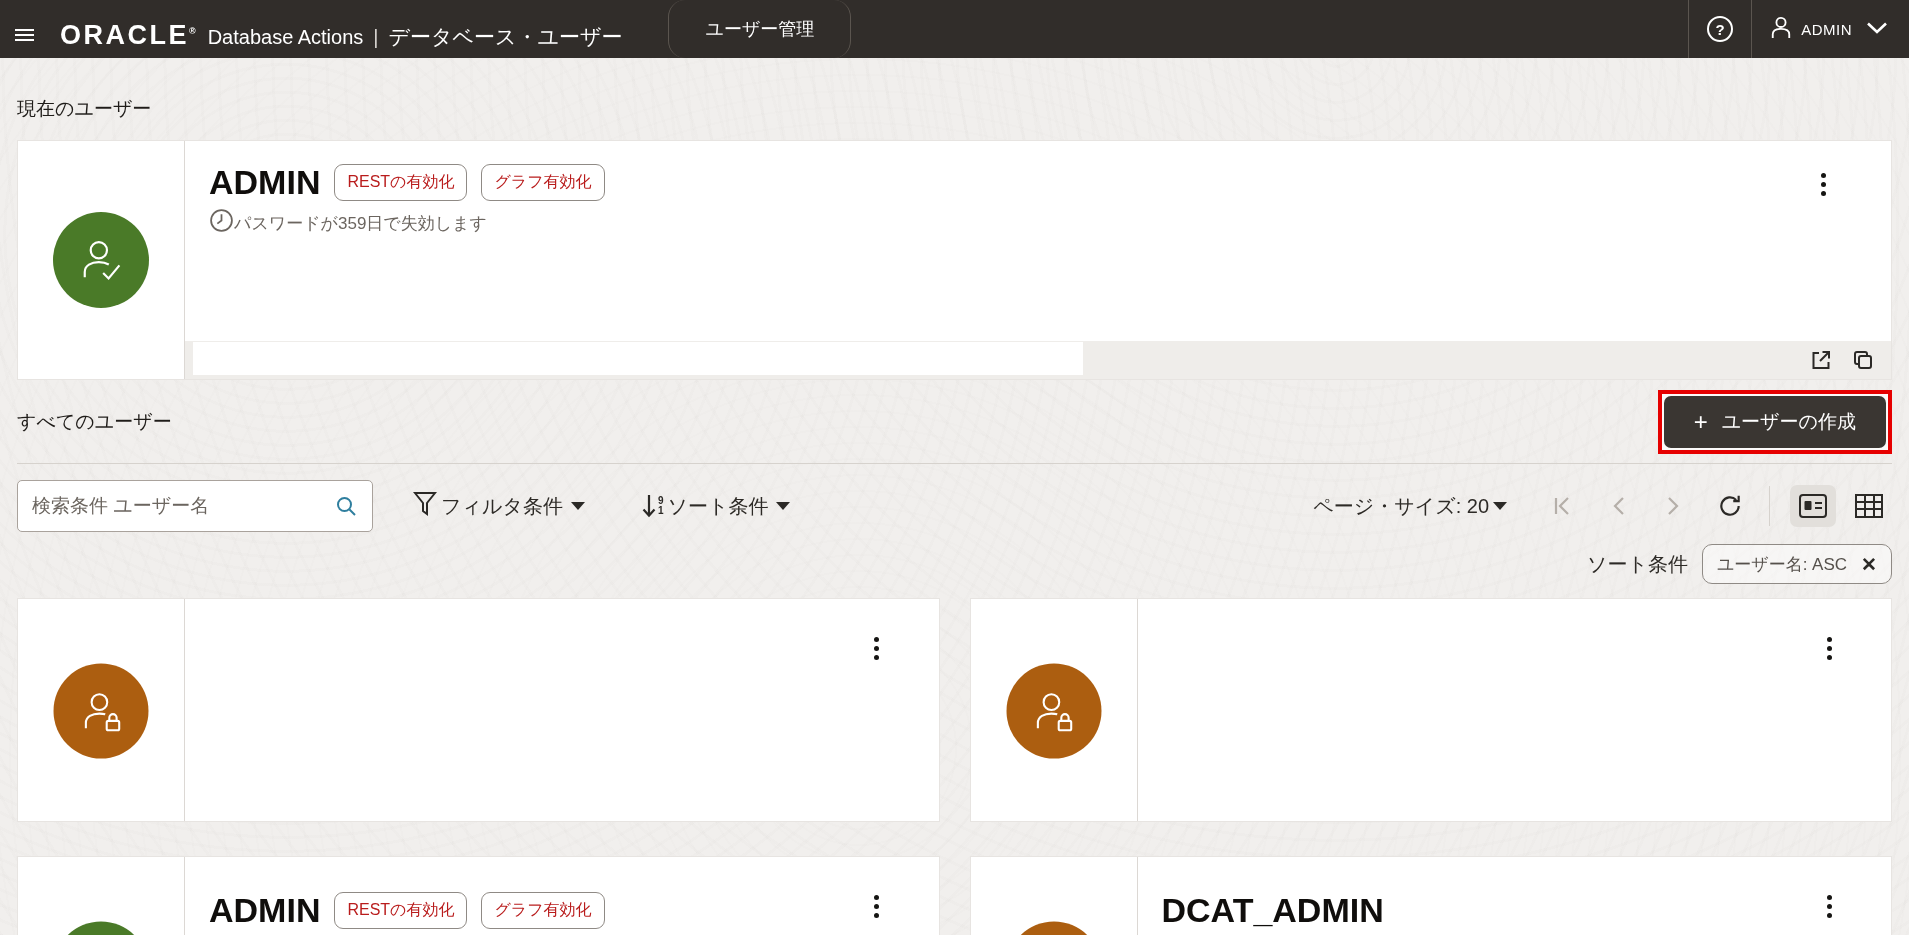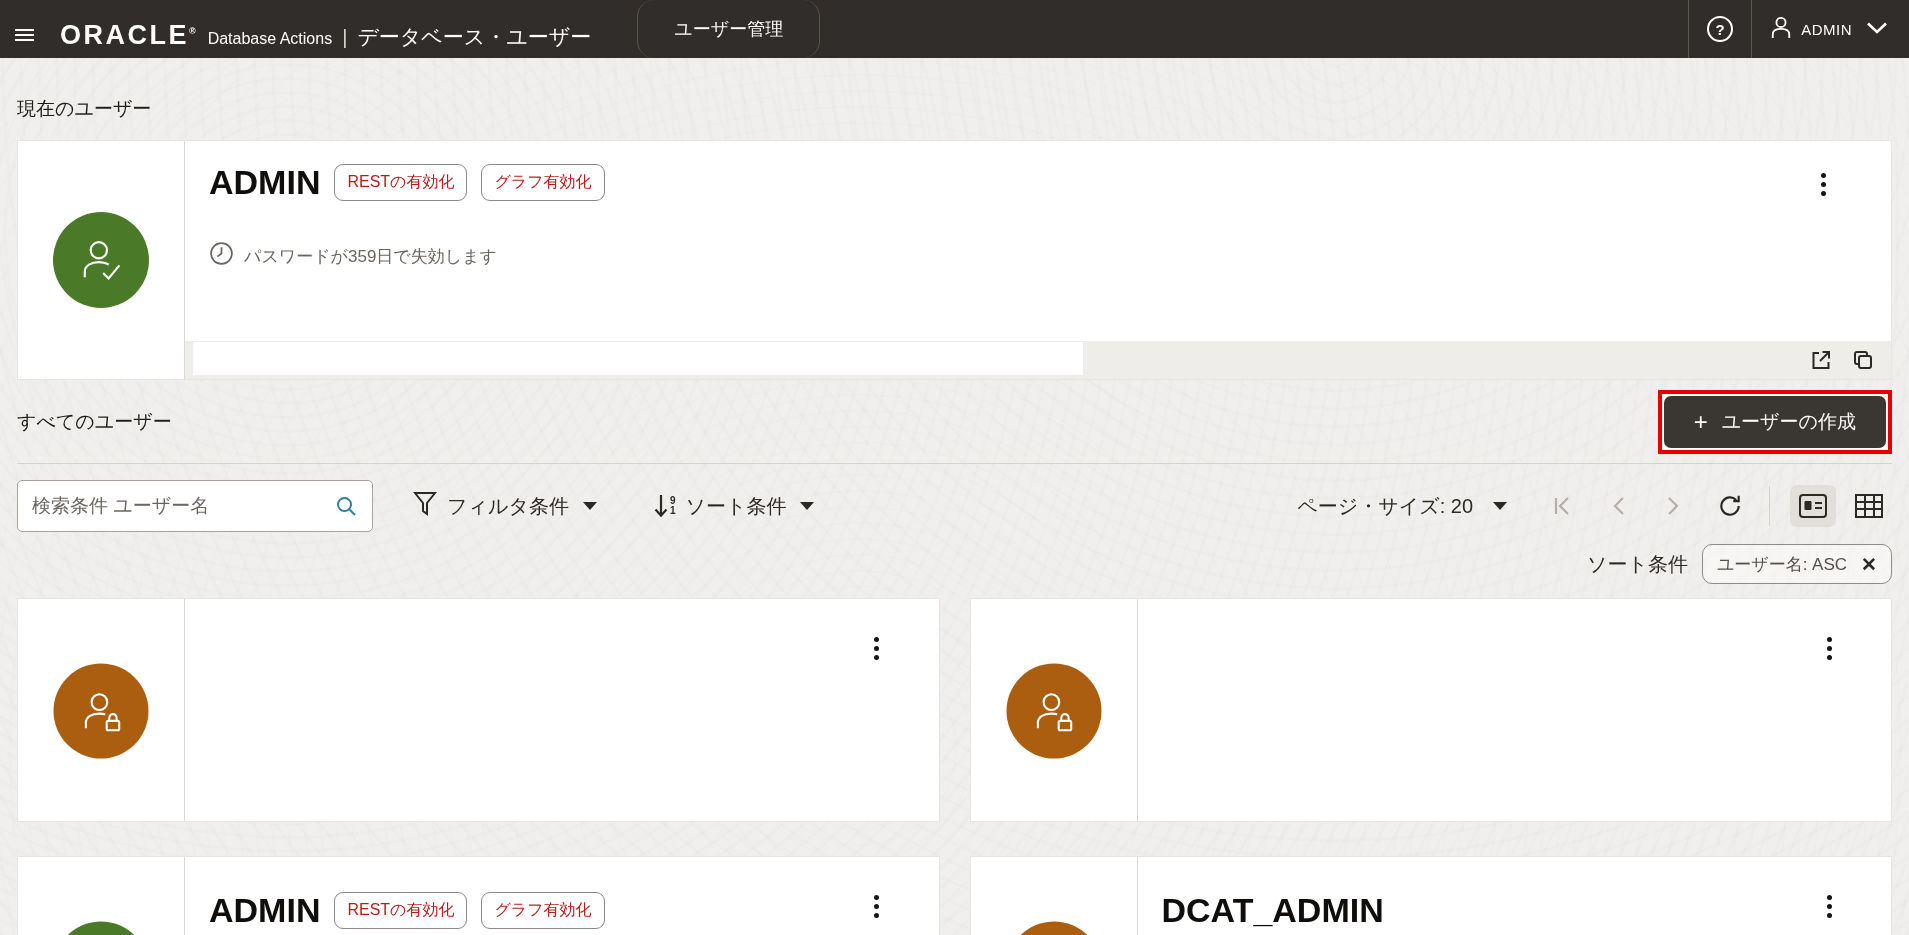--- a/index.html
+++ b/index.html
@@ -16,21 +16,21 @@
 
   
   .hdr { height:58px; background:#312d2a; display:flex; align-items:stretch; color:#fff; }
   .hdr-left { display:flex; align-items:center; padding-left:14px;margin-top:12px; }
   .burger { width:44px; height:100%; display:flex; align-items:center; justify-content:center; cursor:pointer; }
   .burger div { width:19px; }
   .burger span { display:block; height:2px; background:#fff; margin:3px 0; }
   .logo-wrap { display:flex; align-items:baseline; margin-left:14px; white-space:nowrap; }
   .oracle { font-size:27px; font-weight:700; letter-spacing:2.5px; }
   .oracle sup { font-size:9px; letter-spacing:0; }
-  .app-title { font-size:16px; margin-left:12px; font-weight:400; }
+  .app-title { font-size:20px; margin-left:12px; font-weight:400; }
   .pipe { margin:0 10px; font-size:20px; color:#d9d5d1; font-weight:300; }
   .ctx-title { font-size:21px; font-weight:400; }
   .hdr-tab { display:flex; align-items:center; padding:0 36px; margin-left:40px;
              border-left:1px solid #5b554f; border-right:1px solid #5b554f;
              font-size:18px; cursor:pointer; }
   .hdr-spacer { flex:1; }
   .hdr-search { align-self:center; width:452px; height:38px; background:#fff; border-radius:7px;
                 display:flex; align-items:center; padding:0 12px; margin-right:10px; }
   .hdr-search input { flex:1; border:none; outline:none; font-size:18px; text-align:center;
                       color:#3a3632; background:transparent; font-family:inherit; }
@@ -59,21 +59,21 @@
   .cur-content { flex:1; padding:22px 0 0 24px; position:relative; }
   .title-row { display:flex; align-items:center; gap:14px; }
   .user-title { font-size:34px; font-weight:700; color:#100e0c; }
   .badge { border:1px solid #8f8a85; border-radius:9px; padding:7px 12px; font-size:16px;
            color:#b91c1c; background:#fff; white-space:nowrap; }
   .kebab { position:absolute; top:26px; right:54px; width:28px; height:34px; display:flex;
            flex-direction:column; align-items:center; justify-content:center; gap:4px; cursor:pointer;
            background:none; border:none; }
   .kebab i { width:5px; height:5px; border-radius:50%; background:#161513; }
   .ords-line { margin-top:20px; font-size:22px; color:#55504b; }
-  .pw-line { margin-top:39px; display:flex; align-items:center; gap:10px; font-size:17px; color:#6b655f; }
+  .pw-line { margin-top:6px; display:flex; align-items:center; font-size:17px; color:#6b655f; }
   .cur-footer { position:absolute; left:167px; right:0; bottom:0; height:38px; background:#efedea;
                 display:flex; align-items:center; }
   .cur-footer .white-bar { width:890px; height:33px; background:#fff; margin:0 0 3px 8px; }
   .cur-footer .foot-icons { margin-left:auto; display:flex; gap:18px; padding-right:16px; }
   .icon-btn { background:none; border:none; cursor:pointer; display:flex; align-items:center; justify-content:center; }
 
   
   .all-row { display:flex; align-items:center; margin-top:10px; }
   .all-row .sect-title { padding:0; }
   .create-wrap { margin-left:auto; border:4px solid #e60000; background:#fbfaf9; padding:2px; }
@@ -84,28 +84,28 @@
 
   .hr { height:1px; background:#d6d2cd; margin-top:9px; }
 
   
   .toolbar { display:flex; align-items:center; margin-top:16px; height:52px; }
   .find-box { width:356px; height:52px; border:1px solid #a9a29c; border-radius:5px; background:#fff;
               display:flex; align-items:center; padding:0 14px; }
   .find-box input { flex:1; border:none; outline:none; font-size:19px; color:#3a3632;
                     background:transparent; font-family:inherit; }
   .find-box input::placeholder { color:#6b655f; }
-  .tb-item { display:flex; align-items:center; gap:10px; font-size:20px; color:#2d2a26;
+  .tb-item { display:flex; align-items:center; gap:4px; font-size:20px; color:#2d2a26;
              background:none; border:none; cursor:pointer; font-family:inherit; }
   .caret { width:0; height:0; border-left:7px solid transparent; border-right:7px solid transparent;
            border-top:8px solid #2b2926; margin-left:4px; }
   .sort-glyph { display:flex; align-items:center; gap:1px; }
   .sort-digits { display:flex; flex-direction:column; font-size:10px; line-height:10px; color:#2b2926; font-weight:700; }
   .tb-right { margin-left:auto; display:flex; align-items:center; }
-  .page-size { display:flex; align-items:center; gap:16px; font-size:20px; color:#2d2a26;
+  .page-size { display:flex; align-items:center; gap:0; font-size:20px; color:#2d2a26;
                background:none; border:none; cursor:pointer; font-family:inherit; }
   .pag { display:flex; align-items:center; gap:34px; margin-left:44px; }
   .tb-vdiv { width:1px; height:40px; background:#d6d2cd; margin:0 20px 0 26px; }
   .view-toggle { display:flex; align-items:center; gap:10px; }
   .toggle-btn { width:46px; height:42px; border:none; background:transparent; border-radius:7px;
                 display:flex; align-items:center; justify-content:center; cursor:pointer; }
   .toggle-btn.sel { background:#e2dfdb; }
 
   
   .chip-row { display:flex; align-items:center; justify-content:flex-end; margin-top:12px; gap:14px; }

